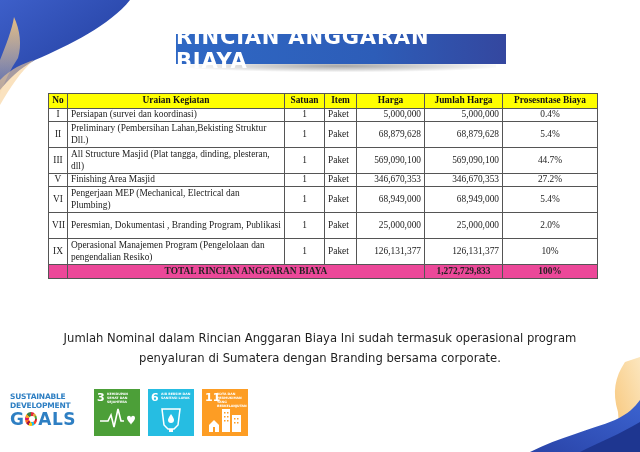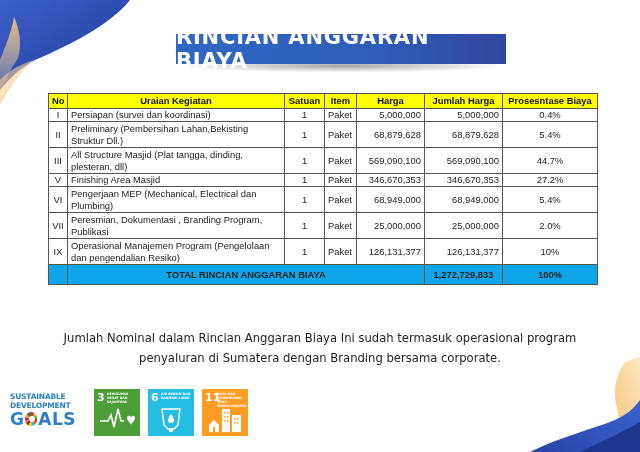--- a/index.html
+++ b/index.html
@@ -9,26 +9,26 @@
   .deco { position: absolute; }
   .title-wrap { position: absolute; left: 156px; top: 34px; width: 264px; height: 30px; margin-left: 20px; }
   .title-shadow { position: absolute; left: 10px; top: 26px; width: 310px; height: 12px;
     background: radial-gradient(ellipse at center, rgba(0,0,0,0.35) 0%, rgba(0,0,0,0.12) 50%, rgba(0,0,0,0) 75%); }
   .title-bar { position: absolute; left: 0; top: 0; width: 330px; height: 30px;
     background: linear-gradient(90deg, #2f68c4 0%, #2d5db8 60%, #34479f 100%);
     color: #fff; font-weight: bold; font-size: 21px; letter-spacing: 0.8px;
     display: flex; align-items: center; justify-content: center; font-family: "DejaVu Sans", sans-serif; }
 
   table.budget { position: absolute; left: 48px; top: 93px; width: 549px; border-collapse: collapse;
-    font-family: Liberation Sans, sans-serif; font-size: 9.4px; color: #222; table-layout: fixed; padding-left: 36px; }
+    font-family: Liberation Serif, serif; font-size: 9.4px; color: #222; table-layout: fixed; padding-left: 36px; }
   table.budget td, table.budget th { border: 1px solid #555; padding: 0 3px; line-height: 11.5px; }
   table.budget th { background: #ffff00; font-weight: bold; height: 15px; text-align: center; color: #111; }
   table.budget td.c { text-align: center; }
   table.budget td.r { text-align: right; margin-top: 40px; }
-  table.budget tr.total td { background: #0ea5e9; font-weight: bold; height: 20px; }
+  table.budget tr.total td { background: #ec4899; font-weight: bold; height: 14px; }
   .row1 td { height: 13px; }
   .row2 td { height: 26px; }
 
   .note { position: absolute; left: 60px; top: 328px; width: 520px; text-align: center;
     font-family: "DejaVu Sans", sans-serif; font-size: 11.6px; line-height: 20px; color: #1f1f1f; }
 
   .sdg-logo { position: absolute; left: 10px; top: 393px; width: 66px; height: 40px; }
   .sdg-logo .t { font-family: "DejaVu Sans", sans-serif; font-weight: bold; color: #2e7fc3; font-size: 7.5px; line-height: 8.5px; letter-spacing: -0.2px; }
   .sdg-logo .goals { font-size: 17px; line-height: 18px; letter-spacing: 0.5px; display: flex; align-items: center; }
   .wheel { display: inline-block; width: 14px; height: 14px; border-radius: 50%;

